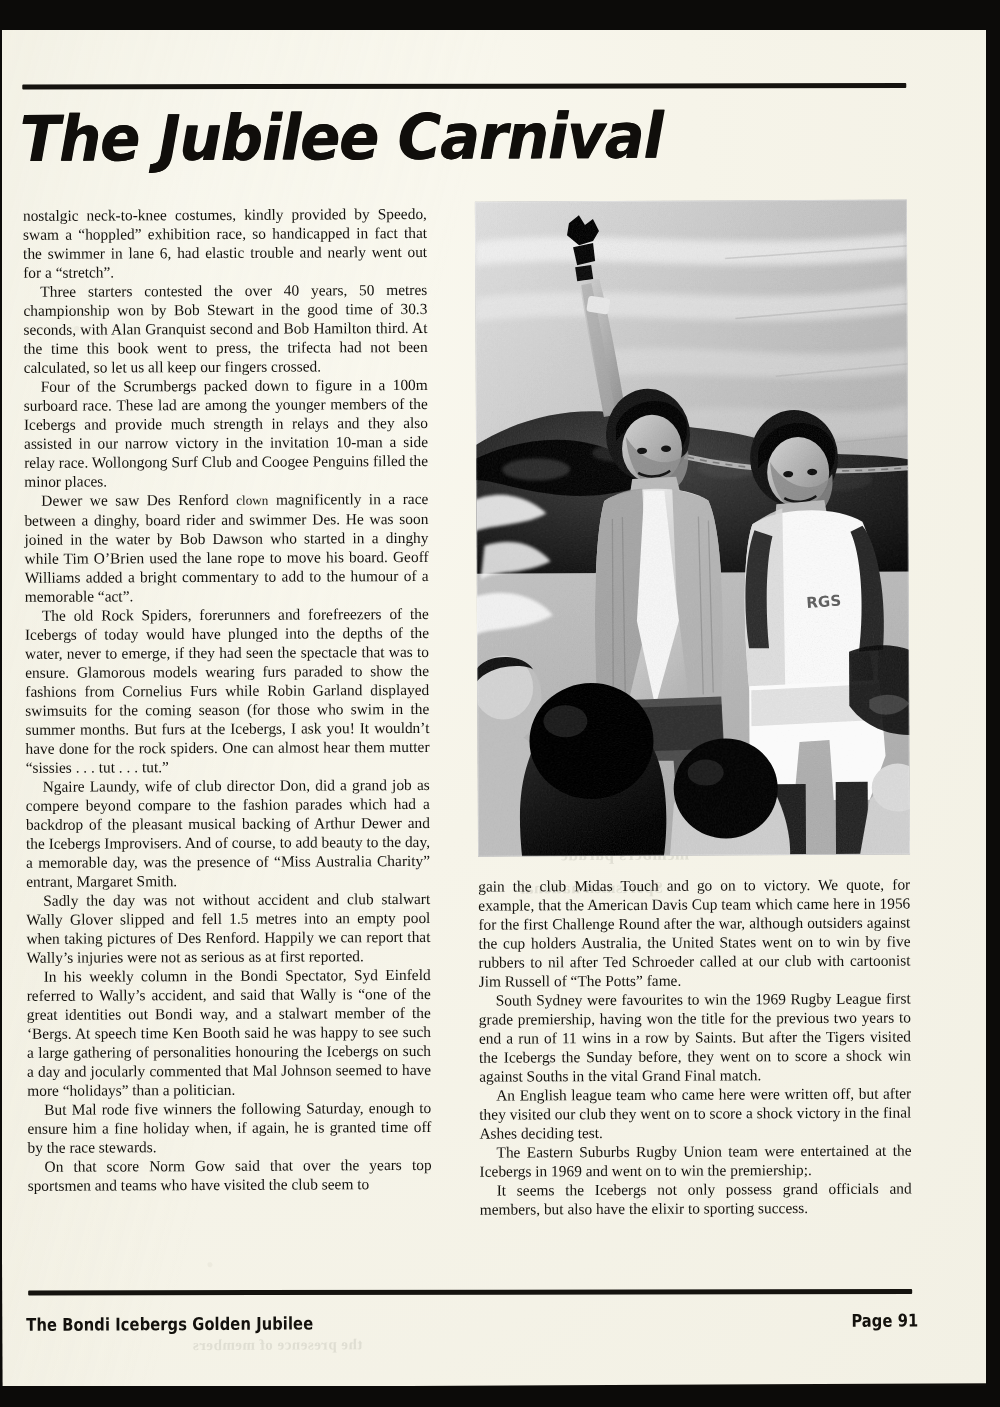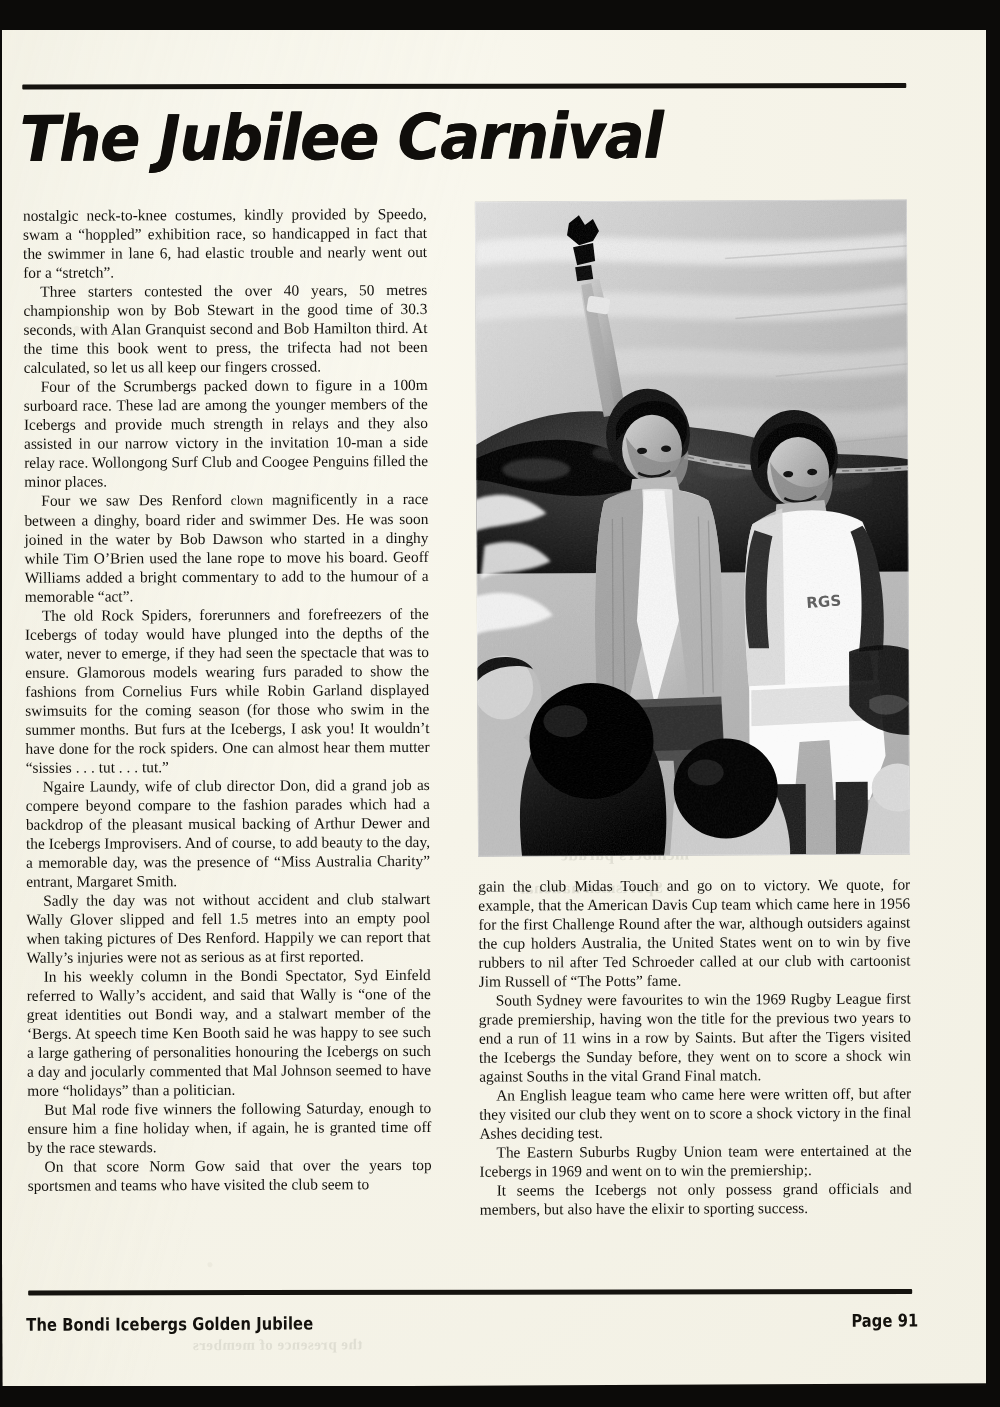--- a/index.html
+++ b/index.html
@@ -343,21 +343,21 @@
 
           <rect width="432" height="655" filter="url(#grainf)" opacity="0.55"></rect>
           <rect width="432" height="655" fill="none" stroke="#e8e6dc" stroke-width="2" opacity="0.35"></rect>
         </svg>
       </div>
 
       <div class="col" id="col-left">
         <p class="noind">nostalgic neck-to-knee costumes, kindly provided by Speedo, swam a “hoppled” exhibition race, so handicapped in fact that the swimmer in lane 6, had elastic trouble and nearly went out for a “stretch”.</p>
         <p>Three starters contested the over 40 years, 50 metres championship won by Bob Stewart in the good time of 30.3 seconds, with Alan Granquist second and Bob Hamilton third. At the time this book went to press, the trifecta had not been calculated, so let us all keep our fingers crossed.</p>
         <p>Four of the Scrumbergs packed down to figure in a 100m surboard race. These lad are among the younger members of the Icebergs and provide much strength in relays and they also assisted in our narrow victory in the invitation 10-man a side relay race. Wollongong Surf Club and Coogee Penguins filled the minor places.</p>
-        <p><span>Four we saw Des Renford </span><span class="small">clown</span><span> magnificently in a race between a dinghy, board rider and swimmer Des. He was soon joined in the water by Bob Dawson who started in a dinghy while Tim O’Brien used the lane rope to move his board. Geoff Williams added a bright commentary to add to the humour of a memorable “act”.</span></p>
+        <p><span>Dewer we saw Des Renford </span><span class="small">clown</span><span> magnificently in a race between a dinghy, board rider and swimmer Des. He was soon joined in the water by Bob Dawson who started in a dinghy while Tim O’Brien used the lane rope to move his board. Geoff Williams added a bright commentary to add to the humour of a memorable “act”.</span></p>
         <p>The old Rock Spiders, forerunners and forefreezers of the Icebergs of today would have plunged into the depths of the water, never to emerge, if they had seen the spectacle that was to ensure. Glamorous models wearing furs paraded to show the fashions from Cornelius Furs while Robin Garland displayed swimsuits for the coming season (for those who swim in the summer months. But furs at the Icebergs, I ask you! It wouldn’t have done for the rock spiders. One can almost hear them mutter “sissies . . . tut . . . tut.”</p>
         <p>Ngaire Laundy, wife of club director Don, did a grand job as compere beyond compare to the fashion parades which had a backdrop of the pleasant musical backing of Arthur Dewer and the Icebergs Improvisers. And of course, to add beauty to the day, a memorable day, was the presence of “Miss Australia Charity” entrant, Margaret Smith.</p>
         <p>Sadly the day was not without accident and club stalwart Wally Glover slipped and fell 1.5 metres into an empty pool when taking pictures of Des Renford. Happily we can report that Wally’s injuries were not as serious as at first reported.</p>
         <p>In his weekly column in the Bondi Spectator, Syd Einfeld referred to Wally’s accident, and said that Wally is “one of the great identities out Bondi way, and a stalwart member of the ‘Bergs. At speech time Ken Booth said he was happy to see such a large gathering of personalities honouring the Icebergs on such a day and jocularly commented that Mal Johnson seemed to have more “holidays” than a politician.</p>
         <p>But Mal rode five winners the following Saturday, enough to ensure him a fine holiday when, if again, he is granted time off by the race stewards.</p>
         <p>On that score Norm Gow said that over the years top sportsmen and teams who have visited the club seem to</p>
       </div>
 
       <div class="col" id="col-right">
         <p class="noind">gain the club Midas Touch and go on to victory. We quote, for example, that the American Davis Cup team which came here in 1956 for the first Challenge Round after the war, although outsiders against the cup holders Australia, the United States went on to win by five rubbers to nil after Ted Schroeder called at our club with cartoonist Jim Russell of “The Potts” fame.</p>

